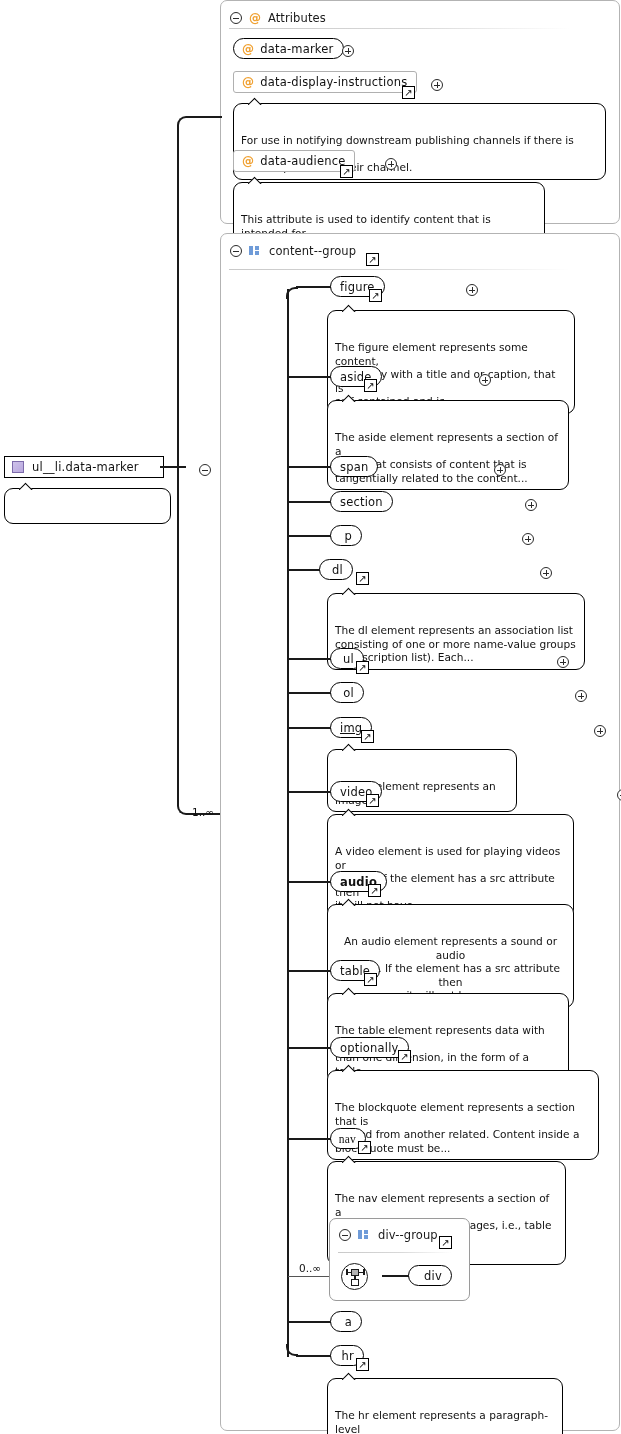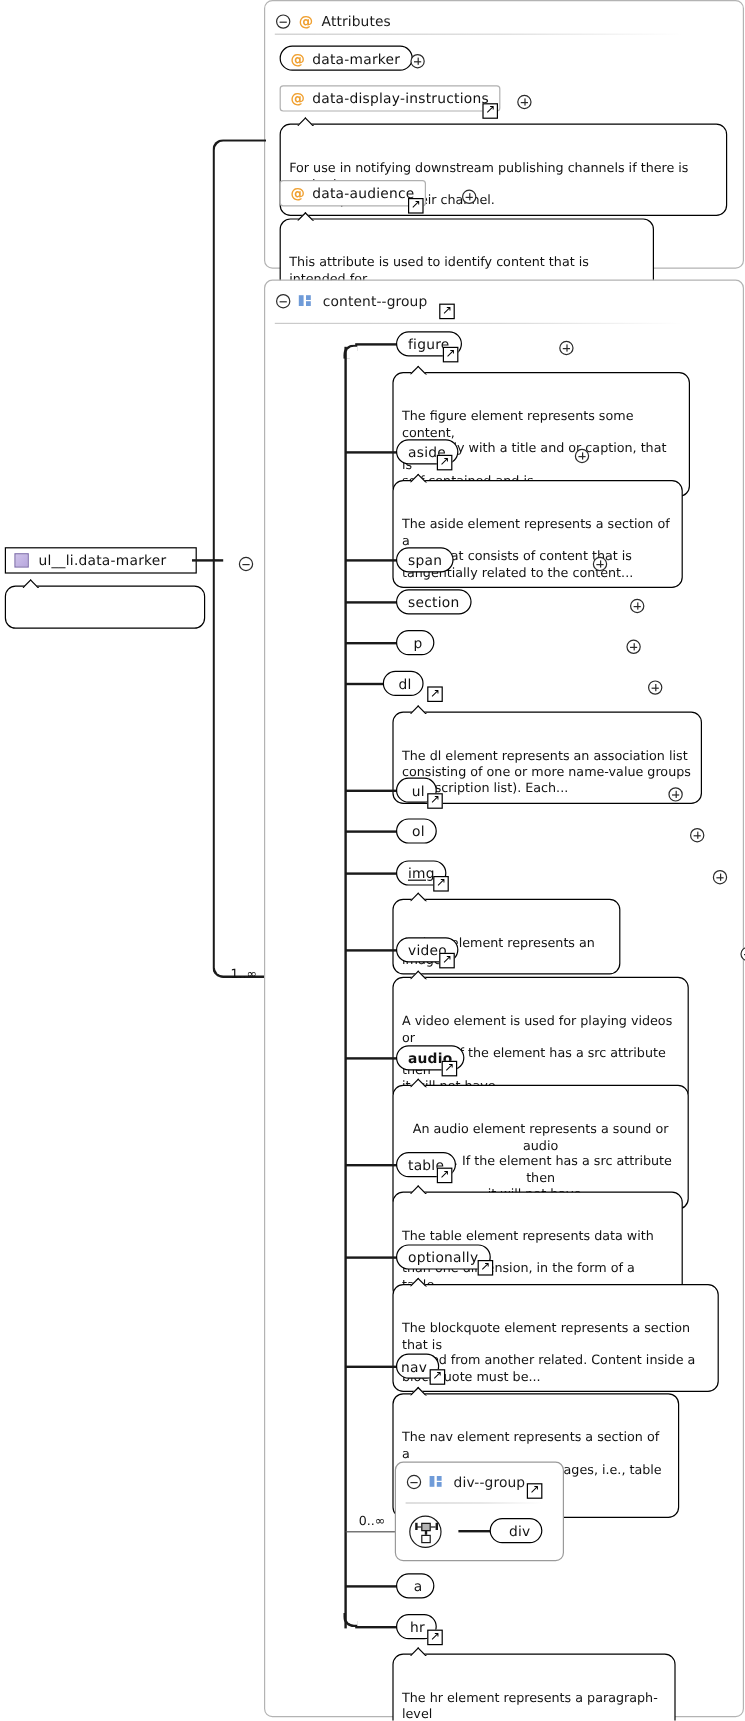--- a/index.html
+++ b/index.html
@@ -518,21 +518,21 @@
   
   <div class="balloon" style="left:327px; top:1070px; width:272px;">
     <span class="tip"></span>
     <span>The blockquote element represents a section that is
 quoted from another related. Content inside a
 blockquote must be...</span>
   </div>
 
   
   <div class="hline" style="left:288px; top:1138px; width:44px;"></div>
-  <div class="node" style="left:330px; top:1128px; width:36px;">
+  <div class="node" style="left:330px; top:1128px; width:36px;font-family:Liberation Serif, serif;">
     <span>nav</span>
   </div>
   <div class="docbadge" style="left:358px; top:1141px;">
       <span>↗</span>
     </div>
   
   <div class="balloon" style="left:327px; top:1161px; width:239px;">
     <span class="tip"></span>
     <span>The nav element represents a section of a
 page that links to other pages, i.e., table of

